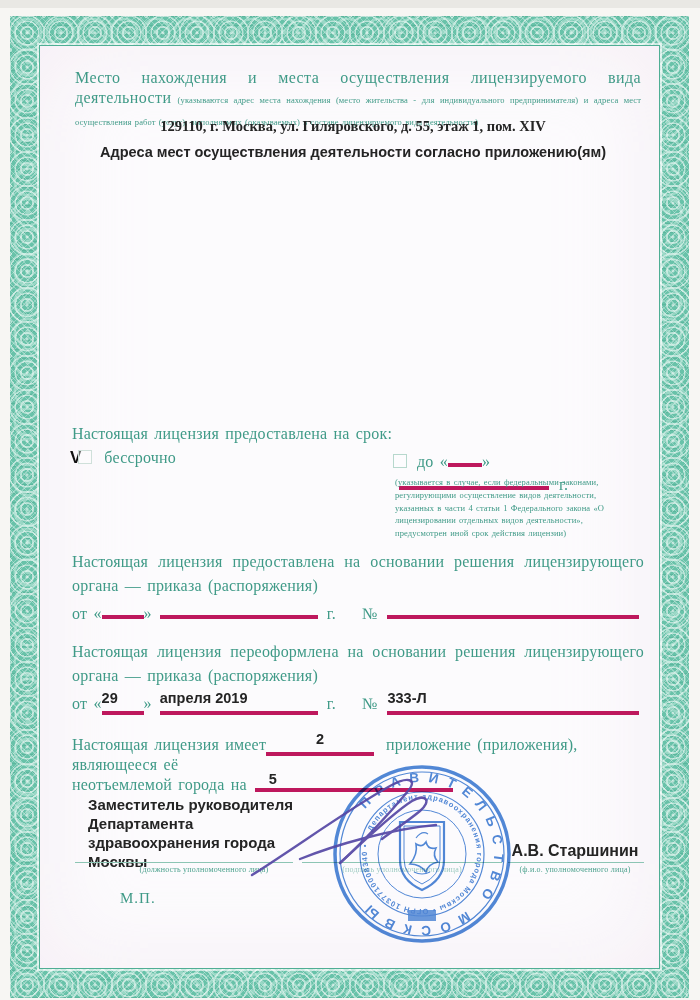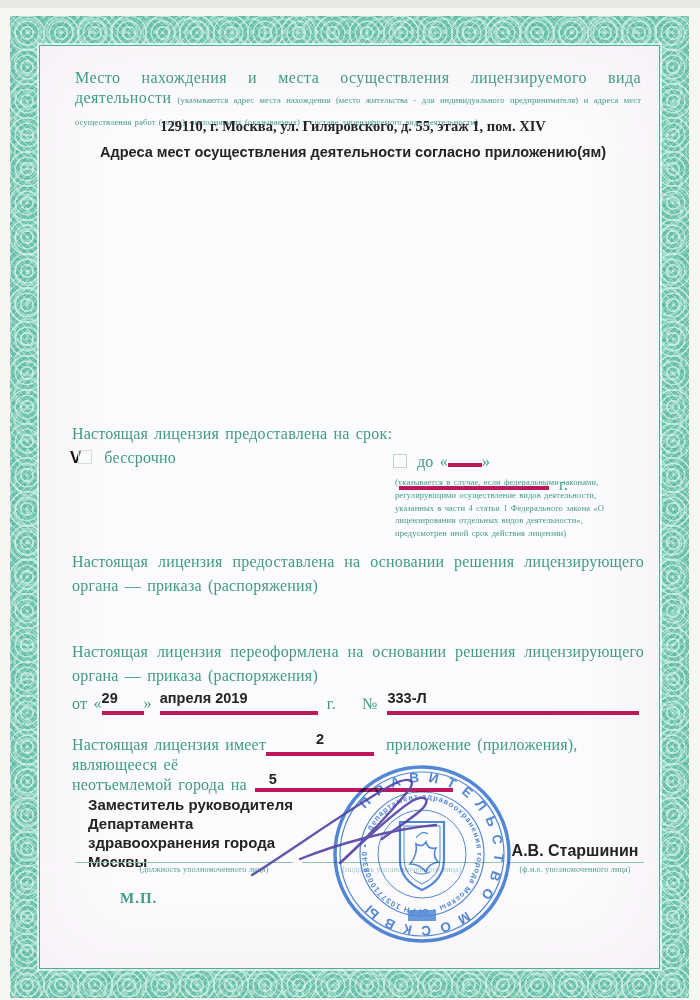--- a/index.html
+++ b/index.html
@@ -75,20 +75,27 @@
     <span class="cbx"></span>
     <span class="g serif15" style="margin-left:6px;">до «</span><span class="blank" style="width:34px;"></span><span class="g serif15">»</span>
     <span class="blank" style="width:150px;margin-left:6px;"></span>
     <span class="g serif15" style="margin-left:6px;">г.</span>
   </div>
 
   <div class="abs g tiny" style="left:395px;top:468px;width:238px;">(указывается в случае, если федеральными законами, регулирующими осуществление видов деятельности, указанных в части 4 статьи 1 Федерального закона «О лицензировании отдельных видов деятельности», предусмотрен иной срок действия лицензии)</div>
 
   <div class="abs g serif15 just" style="left:72px;top:542px;width:572px;line-height:24px;">Настоящая лицензия предоставлена на основании решения лицензирующего органа — приказа (распоряжения)</div>
 
+  <div class="abs" style="left:72px;top:592px;width:572px;">
+    <span class="g serif15">от «</span><span class="blank" style="width:42px;"><b class="v fillb"></b></span><span class="g serif15">»</span>
+    <span class="blank" style="width:158px;margin-left:4px;"><b class="v fillb"></b></span>
+    <span class="g serif15" style="margin-left:5px;">г.</span>
+    <span class="g serif15" style="margin-left:22px;">№</span>
+    <span class="blank" style="width:252px;margin-left:6px;"><b class="v fillb"></b></span>
+  </div>
 
   <div class="abs g serif15 just" style="left:72px;top:632px;width:572px;line-height:24px;">Настоящая лицензия переоформлена на основании решения лицензирующего органа — приказа (распоряжения)</div>
 
   <div class="abs" style="left:72px;top:687px;width:572px;">
     <span class="g serif15">от «</span><span class="blank" style="width:42px;"><b class="v fillb">29</b></span><span class="g serif15">»</span>
     <span class="blank" style="width:158px;margin-left:4px;"><b class="v fillb">апреля 2019</b></span>
     <span class="g serif15" style="margin-left:5px;">г.</span>
     <span class="g serif15" style="margin-left:22px;">№</span>
     <span class="blank" style="width:252px;margin-left:6px;"><b class="v fillb">333-Л</b></span>
   </div>
@@ -106,21 +113,21 @@
   <div class="rule" style="left:75px;top:854px;width:218px;"></div>
   <div class="abs cap" style="left:95px;top:857px;width:218px;">(должность уполномоченного лица)</div>
 
   <div class="rule" style="left:302px;top:854px;width:200px;"></div>
   <div class="abs cap" style="left:297px;top:857px;width:210px;opacity:.55;">(подпись уполномоченного лица)</div>
 
   <div class="abs fillb center" style="left:505px;top:834px;width:140px;font-size:16px;">А.В. Старшинин</div>
   <div class="rule" style="left:508px;top:854px;width:136px;"></div>
   <div class="abs cap" style="left:505px;top:857px;width:140px;">(ф.и.о. уполномоченного лица)</div>
 
-  <div class="abs g" style="left:120px;top:882px;font-size:15px;letter-spacing:1px;font-weight:bold;">М.П.</div>
+  <div class="abs g" style="left:120px;top:882px;font-size:15px;letter-spacing:1px;">М.П.</div>
 
   <svg class="abs" style="left:328px;top:752px;mix-blend-mode:multiply;opacity:.88;" width="188" height="188" viewBox="0 0 188 188">
     <defs>
       <path id="outerArc" d="M 94 94 m -72 0 a 72 72 0 1 1 144 0 a 72 72 0 1 1 -144 0"></path>
       <path id="innerArc" d="M 94 94 m -55 0 a 55 55 0 1 1 110 0 a 55 55 0 1 1 -110 0"></path>
     </defs>
     <g stroke="#3a79d2" fill="none">
       <circle cx="94" cy="94" r="87" stroke-width="3.5"></circle>
       <circle cx="94" cy="94" r="82" stroke-width="1.2"></circle>
       <circle cx="94" cy="94" r="62" stroke-width="1.2"></circle>

